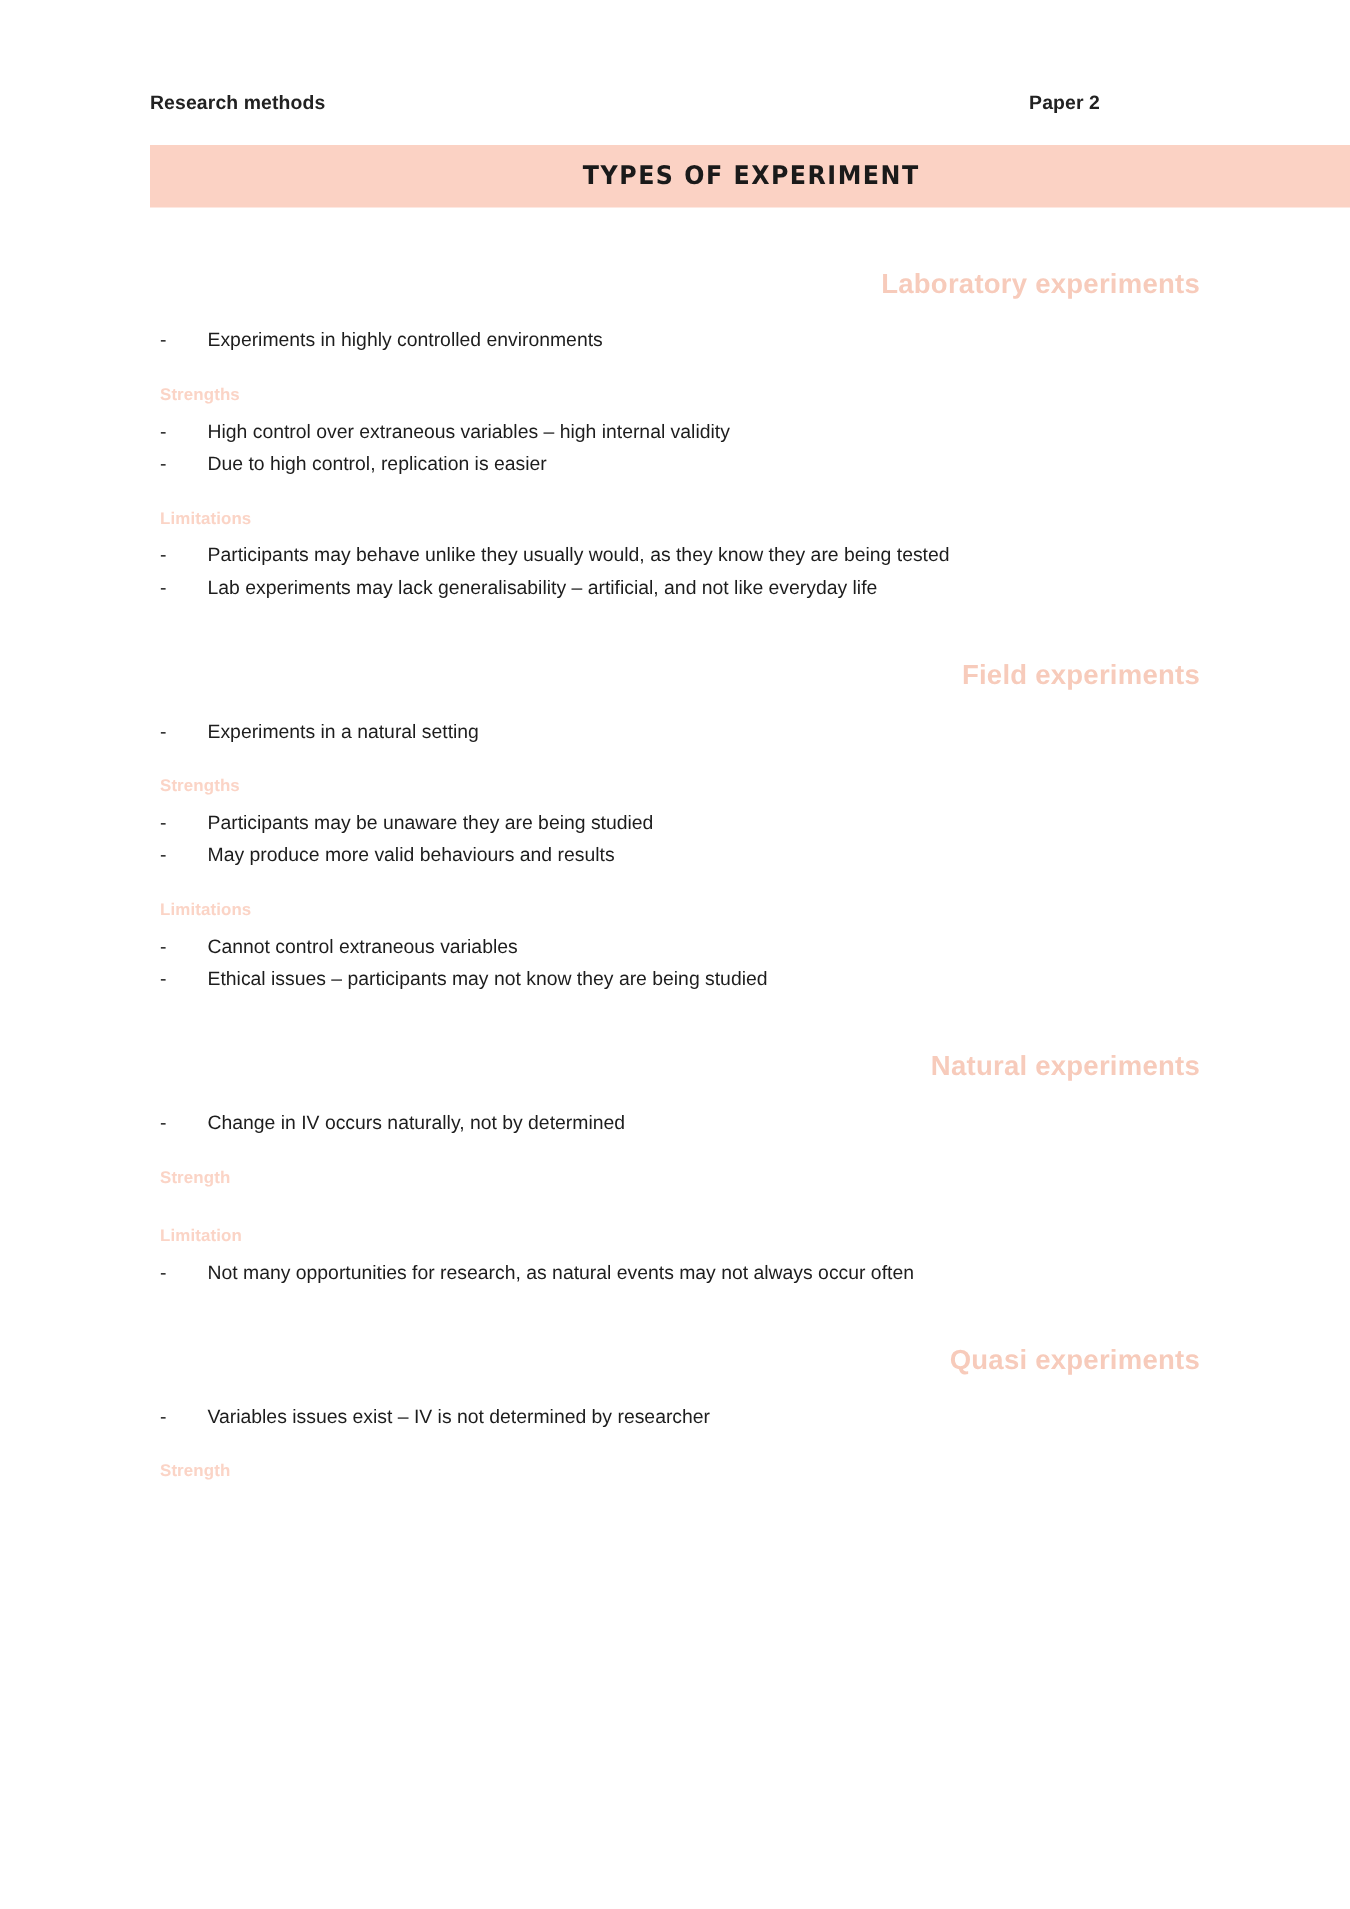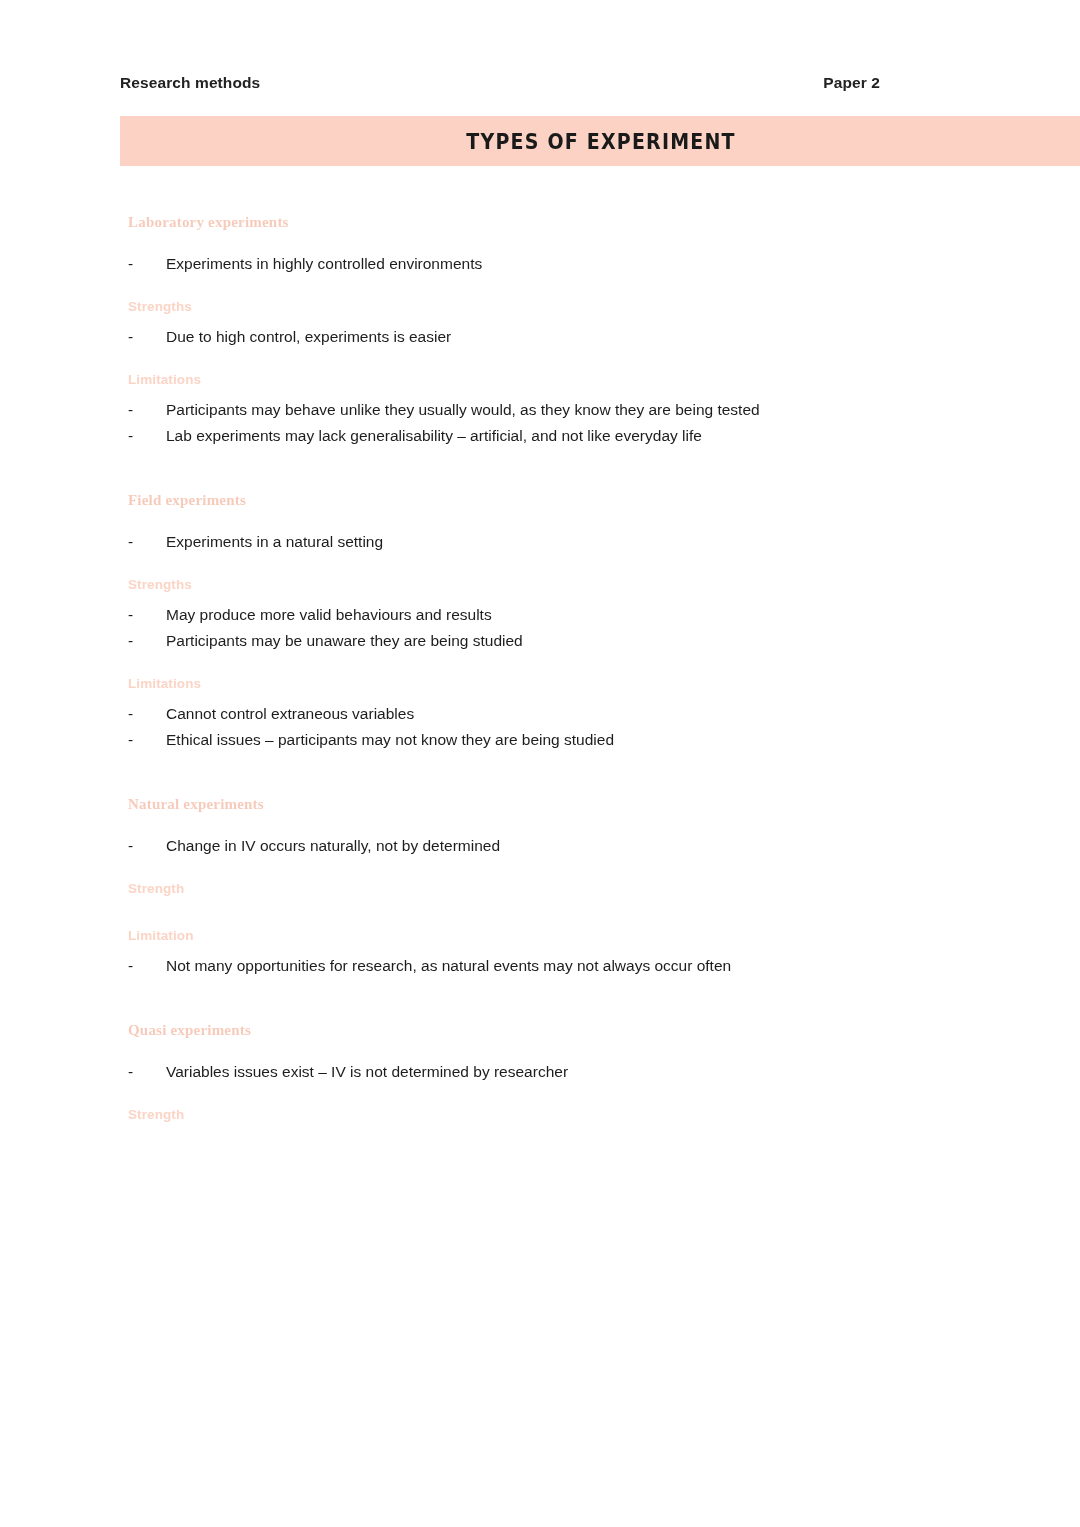--- a/index.html
+++ b/index.html
@@ -55,26 +55,27 @@
     letter-spacing: 1.2px;
     color: #1a1a1a;
     transform: scaleY(1.08);
   }
   
   .section {
     margin-top: 44px;
   }
   .section.first { margin-top: 48px; }
   .section-heading {
-    font-family: Liberation Serif, serif;
+    font-family: Liberation Sans, sans-serif;
     font-weight: bold;
-    font-size: 15px;
+    font-size: 22px;
     color: #f7cbbb;
     letter-spacing: 0.2px;
     margin: 0 0 20px 8px;
+    text-align: right;
   }
   .sub-heading {
     font-size: 13.5px;
     font-weight: bold;
     color: #fbd4c6;
     margin: 0 0 10px 8px;
     letter-spacing: 0.1px;
   }
   ul.bullets {
     list-style: none;
@@ -113,40 +114,41 @@
   </div>
 
   <div class="section first">
     <h2 class="section-heading">Laboratory experiments</h2>
     <ul class="bullets">
       <li>Experiments in highly controlled environments</li>
     </ul>
     <div class="gap-md"></div>
     <div class="sub-heading">Strengths</div>
     <ul class="bullets">
-      <li>Due to high control, experiments is easier</li>
+      <li>High control over extraneous variables – high internal validity</li>
+      <li>Due to high control, replication is easier</li>
     </ul>
     <div class="gap-md"></div>
     <div class="sub-heading">Limitations</div>
     <ul class="bullets">
       <li>Participants may behave unlike they usually would, as they know they are being tested</li>
       <li>Lab experiments may lack generalisability – artificial, and not like everyday life</li>
     </ul>
   </div>
 
   <div class="section">
     <h2 class="section-heading">Field experiments</h2>
     <ul class="bullets">
       <li>Experiments in a natural setting</li>
     </ul>
     <div class="gap-md"></div>
     <div class="sub-heading">Strengths</div>
     <ul class="bullets">
+      <li>Participants may be unaware they are being studied</li>
       <li>May produce more valid behaviours and results</li>
-      <li>Participants may be unaware they are being studied</li>
     </ul>
     <div class="gap-md"></div>
     <div class="sub-heading">Limitations</div>
     <ul class="bullets">
       <li>Cannot control extraneous variables</li>
       <li>Ethical issues – participants may not know they are being studied</li>
     </ul>
   </div>
 
   <div class="section">

